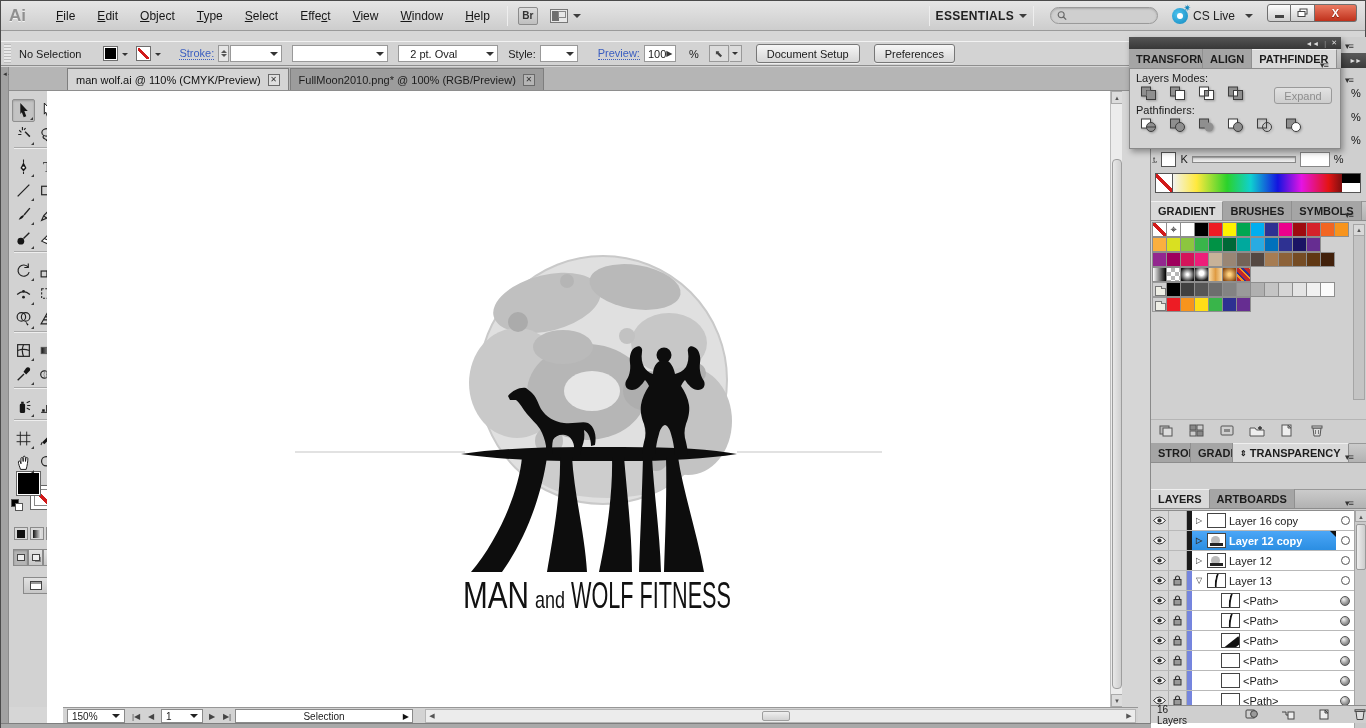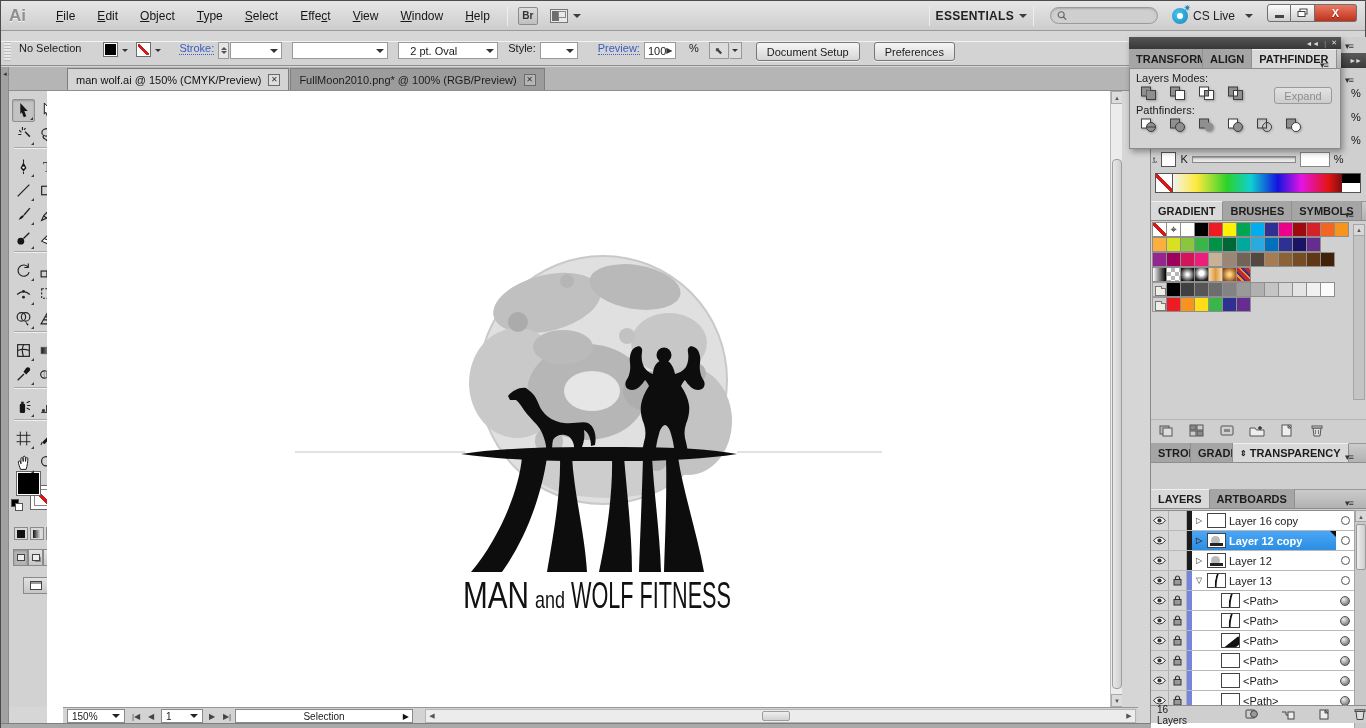--- a/index.html
+++ b/index.html
@@ -26,21 +26,21 @@
 #cslive-icon::before{content:"";position:absolute;left:5px;top:5px;width:6px;height:6px;border-radius:50%;background:#fff}
 #cslive-icon::after{content:"✷";position:absolute;right:-3px;top:-5px;color:#1387bd;font-size:9px}
 #winbtns{display:flex;margin:0 8px 6px 14px;gap:0}
 .winbtn{height:18px;border:1px solid #6f6f6f;background:linear-gradient(#fdfdfd,#cfcfcf);display:flex;align-items:center;justify-content:center}
 #btn-min{width:24px;border-radius:3px 0 0 3px}
 #btn-min i{display:block;width:9px;height:3px;background:#444;margin-top:7px}
 #btn-restore{width:24px;border-left:none}
 #btn-close{width:42px;border-radius:0 3px 3px 0;border-left:none;background:linear-gradient(#ea7a62,#c0311c);color:#fff;font-weight:bold;font-size:11px;text-shadow:0 1px 1px #7c190c}
 
 
-#controlbar{position:absolute;left:0;top:40px;width:100%;height:25px;background:#d3d3d3;border-top:1px solid #f2f2f2;border-bottom:1px solid #8e8e8e;display:flex;align-items:flex-start;font-size:11px}
+#controlbar{position:absolute;left:0;top:40px;width:100%;height:25px;background:#d3d3d3;border-top:1px solid #f2f2f2;border-bottom:1px solid #8e8e8e;display:flex;align-items:center;font-size:11px}
 #cb-grip{width:7px;height:19px;margin:0 8px 0 3px;background:repeating-linear-gradient(#bbb 0 1px,#e8e8e8 1px 3px)}
 #sel-status{margin-right:22px}
 .swatch-btn{display:flex;align-items:center;margin-right:8px}
 .swatch-box{width:15px;height:15px;border:1px solid #6e6e6e;box-shadow:inset 0 0 0 1px #fff}
 .none-slash{background:linear-gradient(45deg,#fff 42%,#d11a1a 42%,#d11a1a 56%,#fff 56%)}
 .mini-dd{width:0;height:0;border:3.5px solid transparent;border-top-color:#333;margin:4px 0 0 4px}
 .cb-link{color:#3a5dc0;border-bottom:1px dotted #3a5dc0;margin:0 4px 0 10px}
 .spin{width:11px;height:17px;border:1px solid #999;background:#e6e6e6;display:flex;flex-direction:column;align-items:center;justify-content:center;gap:1px;margin-right:1px}
 .spin i{width:0;height:0;border:3px solid transparent}
 .spin .up{border-bottom-color:#555;margin-top:-2px}
@@ -296,21 +296,21 @@
         <span class="mini-dd" style="margin:3px 0 0"></span>
       </div>
     <div class="cb-btn">Document Setup</div>
     <div class="cb-btn">Preferences</div>
   </div>
 
   <div id="left-strip"></div>
   <div id="dock-collapse-left">◄◄</div>
   <div id="tabbar">
       <div class="doc-tab active">
-        <span>man wolf.ai @ 150% (CMYK/Preview)</span>
+        <span>man wolf.ai @ 110% (CMYK/Preview)</span>
         <span class="tab-close">✕</span>
       </div>
       <div class="doc-tab inactive">
         <span>FullMoon2010.png* @ 100% (RGB/Preview)</span>
         <span class="tab-close">✕</span>
       </div>
     </div>
 
   <div id="toolpanel">
     <div id="fs-block">

